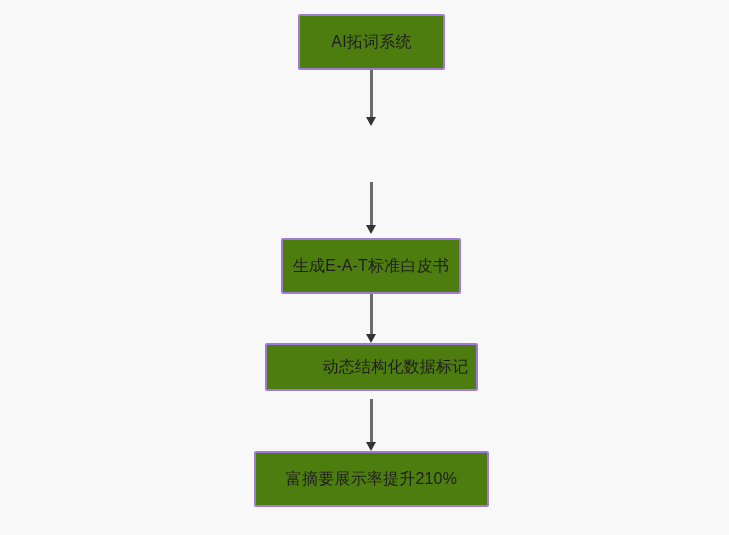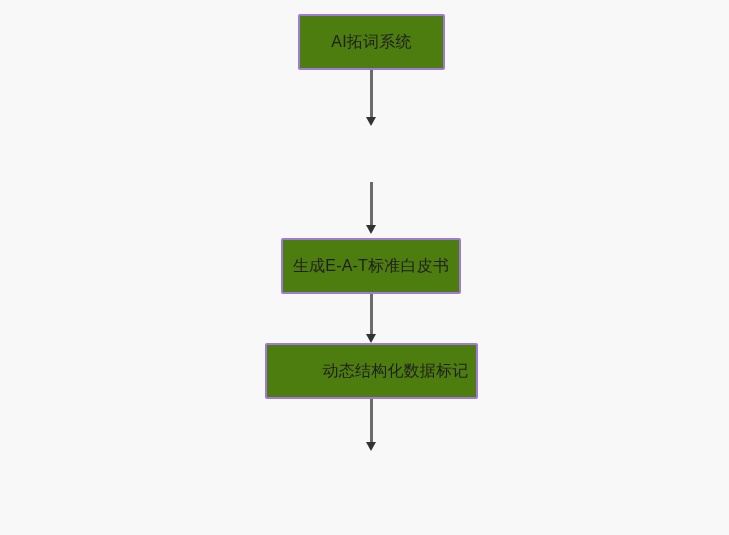--- a/index.html
+++ b/index.html
@@ -79,16 +79,19 @@
     <div class="flow-edge" style="left: 371px; top: 399px; height: 52px;">
       <div class="edge-line" style="height: 44px;"></div>
       <div class="edge-arrow" style="top: 43px;"></div>
     </div>
     <div class="flow-node" style="left: 298px; top: 14px; width: 147px; height: 56px;">
       <span>AI拓词系统</span>
     </div>
     <div class="flow-node" style="left: 261px; top: 238px; width: 180px; height: 56px; margin-left: 20px;">
       <span>生成E-A-T标准白皮书</span>
     </div>
-    <div class="flow-node" style="left: 265px; top: 343px; width: 213px; height: 56px; padding-left: 48px;">
+    <div class="flow-node" style="left: 265px; top: 343px; width: 213px; height: 48px; padding-left: 48px;">
       <span>动态结构化数据标记</span>
+    </div>
+    <div class="flow-node" style="left: 254px; top: 451px; width: 235px; height: 56px;">
+      <span>富摘要展示率提升210%</span>
     </div>
   </div>
 
 </body></html>

